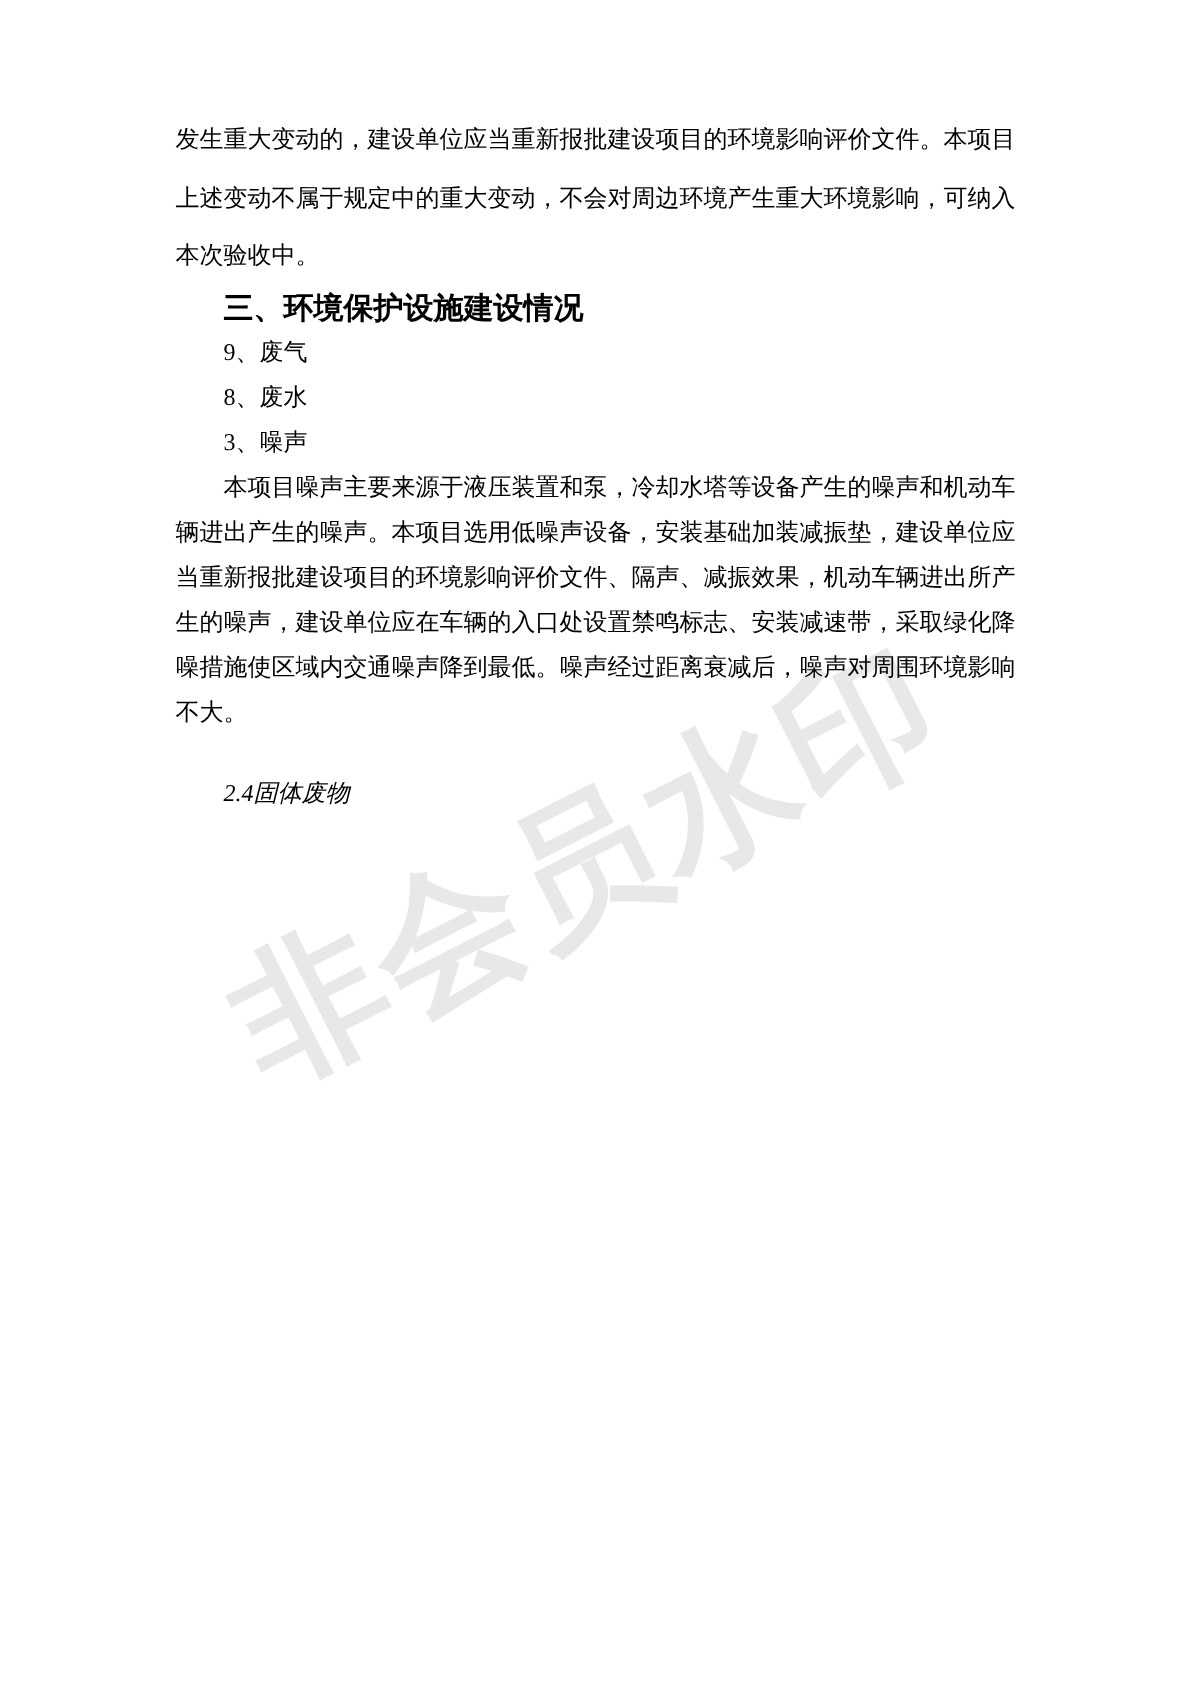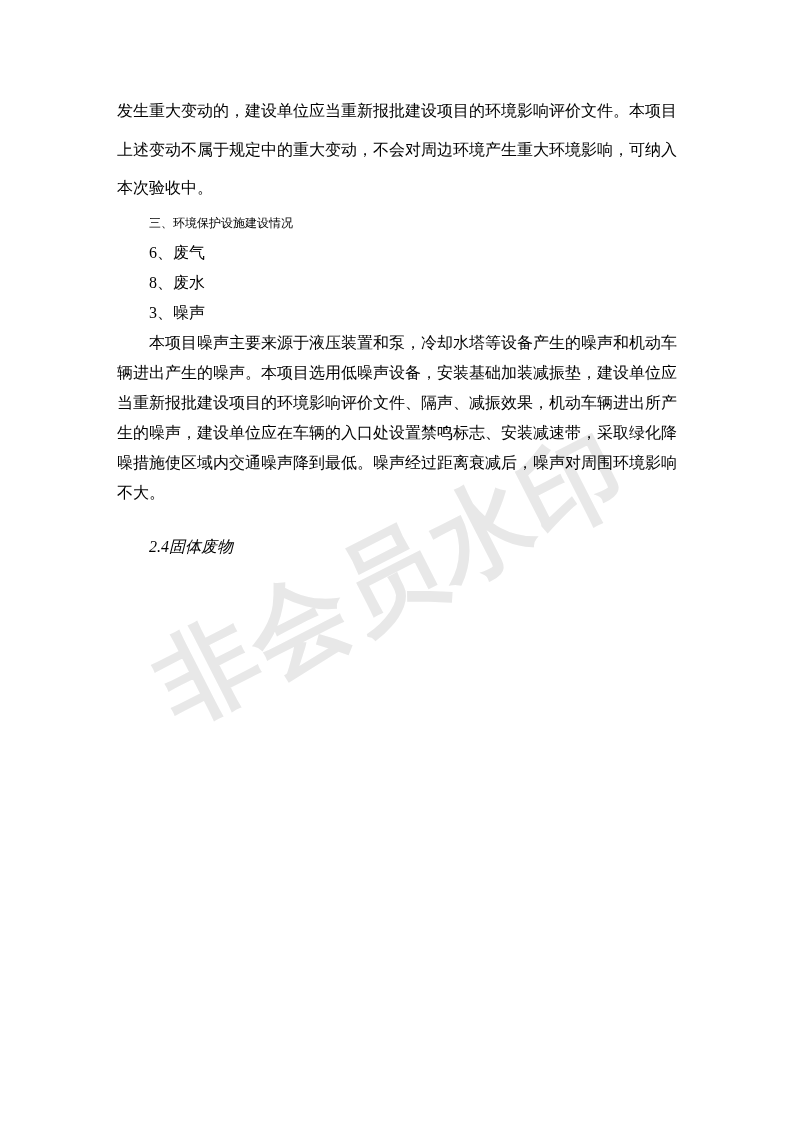--- a/index.html
+++ b/index.html
@@ -31,63 +31,63 @@
     letter-spacing: 2px;
     transform: rotate(-27deg);
     transform-origin: center center;
     z-index: 0;
     white-space: nowrap;
     user-select: none;
   }
   .content {
     position: absolute;
     left: 117px;
-    top: 92px;
+    top: 75px;
     width: 560px;
     z-index: 1;
   }
   .para {
     margin: 0;
     font-size: 16px;
     line-height: 30px;
     text-align: justify;
     text-justify: inter-ideograph;
     text-indent: 32px;
     word-break: break-all;
   }
   .para.intro {
     line-height: 38.5px;
     text-indent: 0;
   }
   .heading {
     margin: 0;
-    font-size: 12px;
+    font-size: 20px;
     line-height: 30px;
-    font-weight: normal;
+    font-weight: bold;
     text-indent: 32px;
   }
   .para.solid-title {
     margin-top: 24px;
     font-style: italic;
   }
 </style>
 </head>
 <body>
 
 <div class="page">
 
   <div class="watermark">非会员水印</div>
 
   <div class="content">
 
     <p class="para intro">发生重大变动的，建设单位应当重新报批建设项目的环境影响评价文件。本项目上述变动不属于规定中的重大变动，不会对周边环境产生重大环境影响，可纳入本次验收中。</p>
 
     <h3 class="heading">三、环境保护设施建设情况</h3>
 
-    <p class="para">6、废气</p>
+    <p class="para">9、废气</p>
 
 
     <p class="para">8、废水</p>
 
 
     <p class="para">3、噪声</p>
 
     <p class="para">本项目噪声主要来源于液压装置和泵，冷却水塔等设备产生的噪声和机动车辆进出产生的噪声。本项目选用低噪声设备，安装基础加装减振垫，建设单位应当重新报批建设项目的环境影响评价文件、隔声、减振效果，机动车辆进出所产生的噪声，建设单位应在车辆的入口处设置禁鸣标志、安装减速带，采取绿化降噪措施使区域内交通噪声降到最低。噪声经过距离衰减后，噪声对周围环境影响不大。</p>
 
     <p class="para solid-title">2.4固体废物</p>

